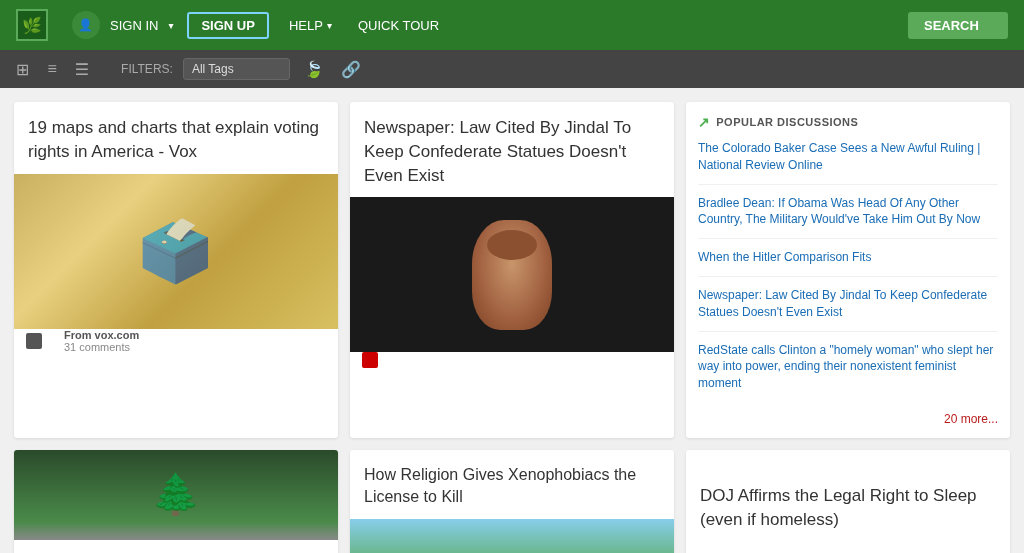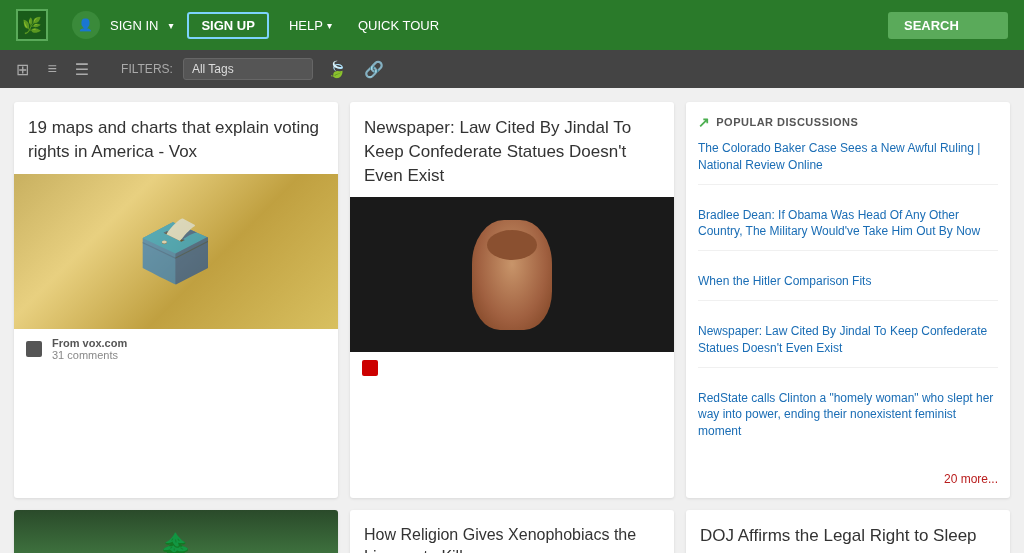--- a/index.html
+++ b/index.html
@@ -72,21 +72,21 @@
     #search-btn {
       background: #5aaa5a;
       border: none;
       color: white;
       padding: 6px 16px;
       border-radius: 3px;
       cursor: pointer;
       font-size: 13px;
       font-weight: bold;
       margin-left: auto;
-      width: 120px;
+      width: 100px;
       text-align: left;
     }
 
     
     #toolbar {
       background: #444;
       display: flex;
       align-items: center;
       padding: 0 12px;
       height: 38px;
@@ -103,21 +103,21 @@
       font-size: 12px;
       margin-left: 18px;
     }
     #tags-input {
       background: #555;
       border: 1px solid #666;
       color: #ddd;
       padding: 3px 8px;
       font-size: 12px;
       border-radius: 3px;
-      width: 130px;
+      width: 107px;
     }
 
     
     #main {
       padding: 14px;
       display: grid;
       grid-template-columns: 1fr 1fr 1fr;
       gap: 12px;
       max-width: 1024px;
     }
@@ -134,22 +134,22 @@
       color: #333;
       text-align: left;
       padding: 14px 14px 10px;
       line-height: 1.4;
       font-weight: normal;
     }
 
     .card-footer {
       display: flex;
       align-items: center;
-      gap: 10px;
-      padding: 8px 12px;
+      gap: 22px;
+      padding: 0 12px;
       font-size: 12px;
       color: #666;
     }
 
     .source-icon {
       width: 16px;
       height: 16px;
       background: #999;
       border-radius: 2px;
       display: inline-block;
@@ -227,21 +227,21 @@
       letter-spacing: 0.5px;
       margin-bottom: 10px;
     }
 
     #popular-header .trend-icon {
       color: #4caf50;
       font-size: 14px;
     }
 
     .discussion-item {
-      margin-bottom: 22px;
+      margin-bottom: 10px;
       padding-bottom: 10px;
       border-bottom: 1px solid #f0f0f0;
     }
     .discussion-item:last-of-type { border-bottom: none; }
 
     .discussion-link {
       color: #1a6db5;
       font-size: 12px;
       line-height: 1.4;
       cursor: pointer;
@@ -278,20 +278,21 @@
       background: linear-gradient(180deg, #87ceeb 0%, #5aaa5a 60%, #3a8a3a 100%);
     }
 
     .doj-card {
       display: flex;
       flex-direction: column;
     }
     .doj-card .card-title {
       font-size: 17px;
       padding: 14px 14px 10px;
+      margin-top: 20px;
     }
   </style>
 </head>
 <body>
 
 <div id="header">
   <div id="logo-area">
     <div id="logo-icon">🌿</div>
   </div>
 

